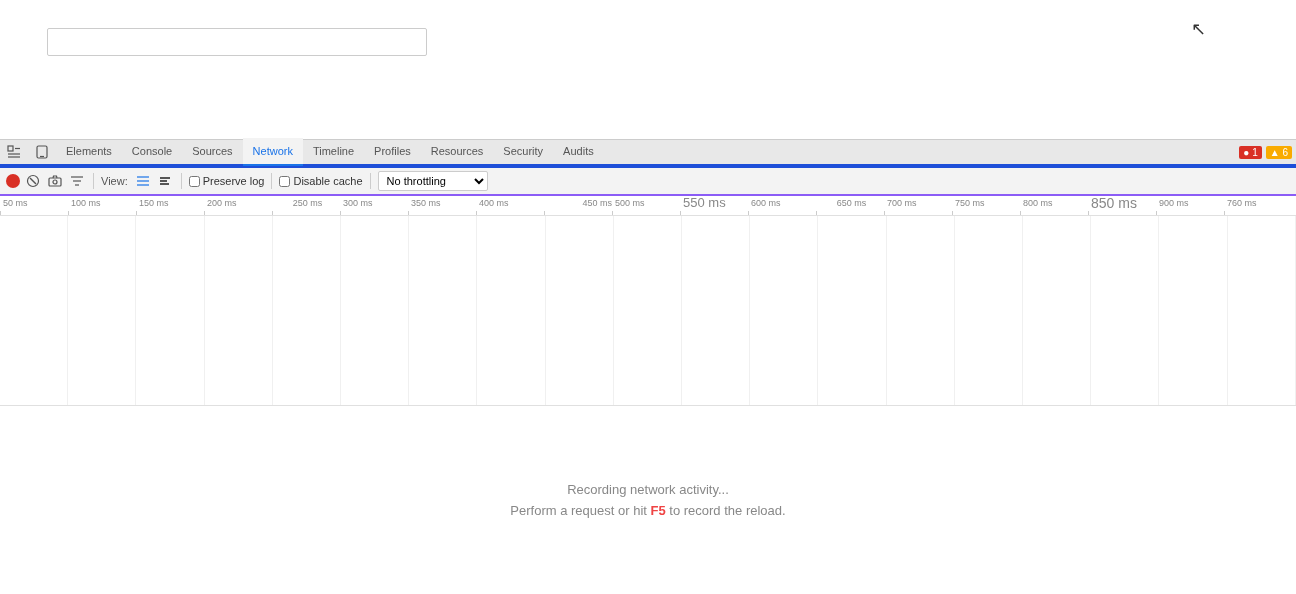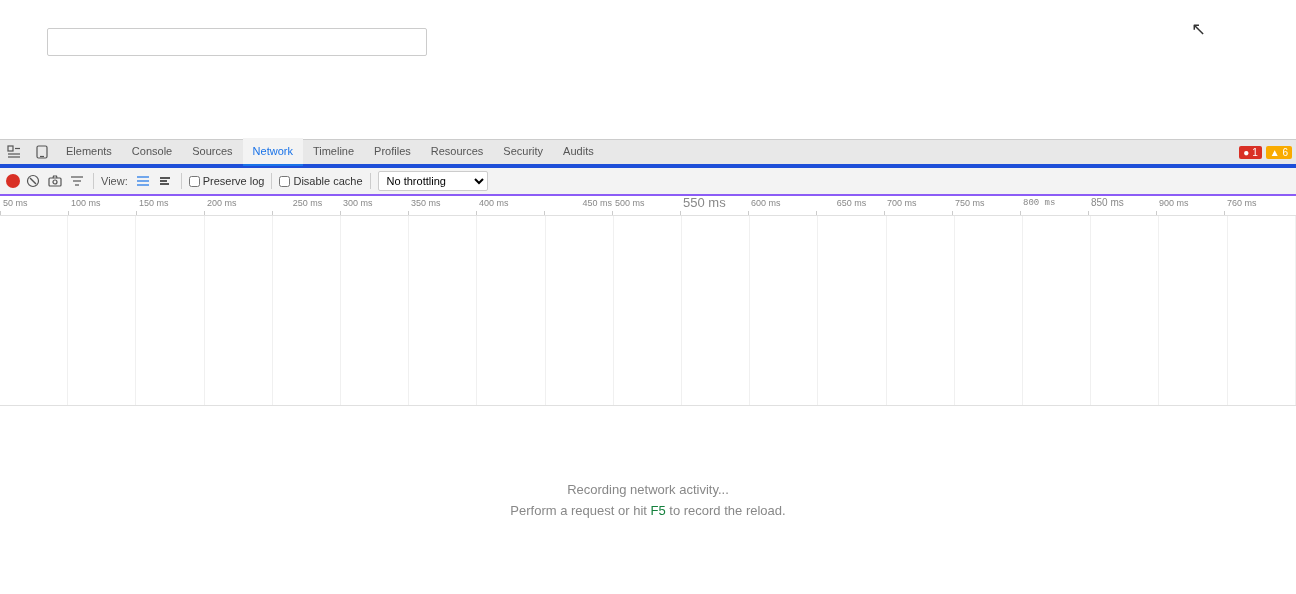--- a/index.html
+++ b/index.html
@@ -210,22 +210,22 @@
     .recording-text {
       font-size: 13px;
       color: #888;
       margin-bottom: 6px;
     }
     .recording-hint {
       font-size: 13px;
       color: #888;
     }
     .recording-hint strong {
-      font-weight: 400;
-      color: #15803d;
+      font-weight: 700;
+      color: #ef4444;
     }
 
     
     .cursor-icon {
       position: absolute;
       top: 18px;
       right: 90px;
       font-size: 18px;
       color: #333;
       pointer-events: none;
@@ -402,25 +402,25 @@
         <div style="display: flex; flex-direction: column; align-items: flex-start; width: 68px; flex-shrink: 0; position: relative; height: 20px;">
           <div style="position: absolute; bottom: 0px; left: 0px; width: 1px; height: 5px; background: rgb(204, 204, 204);"></div>
           <span style="font-size: 9px; color: rgb(136, 136, 136); white-space: nowrap; padding-left: 3px; line-height: 14px; display: block;">700 ms</span>
         </div>
         <div style="display: flex; flex-direction: column; align-items: flex-start; width: 68px; flex-shrink: 0; position: relative; height: 20px;">
           <div style="position: absolute; bottom: 0px; left: 0px; width: 1px; height: 5px; background: rgb(204, 204, 204);"></div>
           <span style="font-size: 9px; color: rgb(136, 136, 136); white-space: nowrap; padding-left: 3px; line-height: 14px; display: block;">750 ms</span>
         </div>
         <div style="display: flex; flex-direction: column; align-items: flex-start; width: 68px; flex-shrink: 0; position: relative; height: 20px;">
           <div style="position: absolute; bottom: 0px; left: 0px; width: 1px; height: 5px; background: rgb(204, 204, 204);"></div>
-          <span style="font-size: 9px; color: rgb(136, 136, 136); white-space: nowrap; padding-left: 3px; line-height: 14px; display: block; font-family: Liberation Mono, monospace;">800 ms</span>
-        </div>
-        <div style="display: flex; flex-direction: column; align-items: flex-start; width: 68px; flex-shrink: 0; position: relative; height: 20px;">
-          <div style="position: absolute; bottom: 0px; left: 0px; width: 1px; height: 5px; background: rgb(204, 204, 204);"></div>
-          <span style="font-size: 10px; color: rgb(136, 136, 136); white-space: nowrap; padding-left: 3px; line-height: 14px; display: block;">850 ms</span>
+          <span style="font-size: 9px; color: rgb(136, 136, 136); white-space: nowrap; padding-left: 3px; line-height: 14px; display: block;">800 ms</span>
+        </div>
+        <div style="display: flex; flex-direction: column; align-items: flex-start; width: 68px; flex-shrink: 0; position: relative; height: 20px;">
+          <div style="position: absolute; bottom: 0px; left: 0px; width: 1px; height: 5px; background: rgb(204, 204, 204);"></div>
+          <span style="font-size: 14px; color: rgb(136, 136, 136); white-space: nowrap; padding-left: 3px; line-height: 14px; display: block;">850 ms</span>
         </div>
         <div style="display: flex; flex-direction: column; align-items: flex-start; width: 68px; flex-shrink: 0; position: relative; height: 20px;">
           <div style="position: absolute; bottom: 0px; left: 0px; width: 1px; height: 5px; background: rgb(204, 204, 204);"></div>
           <span style="font-size: 9px; color: rgb(136, 136, 136); white-space: nowrap; padding-left: 3px; line-height: 14px; display: block;">900 ms</span>
         </div>
         <div style="display: flex; flex-direction: column; align-items: flex-start; width: 68px; flex-shrink: 0; position: relative; height: 20px;">
           <div style="position: absolute; bottom: 0px; left: 0px; width: 1px; height: 5px; background: rgb(204, 204, 204);"></div>
           <span style="font-size: 9px; color: rgb(136, 136, 136); white-space: nowrap; padding-left: 3px; line-height: 14px; display: block;">760 ms</span>
         </div>
       </div>

